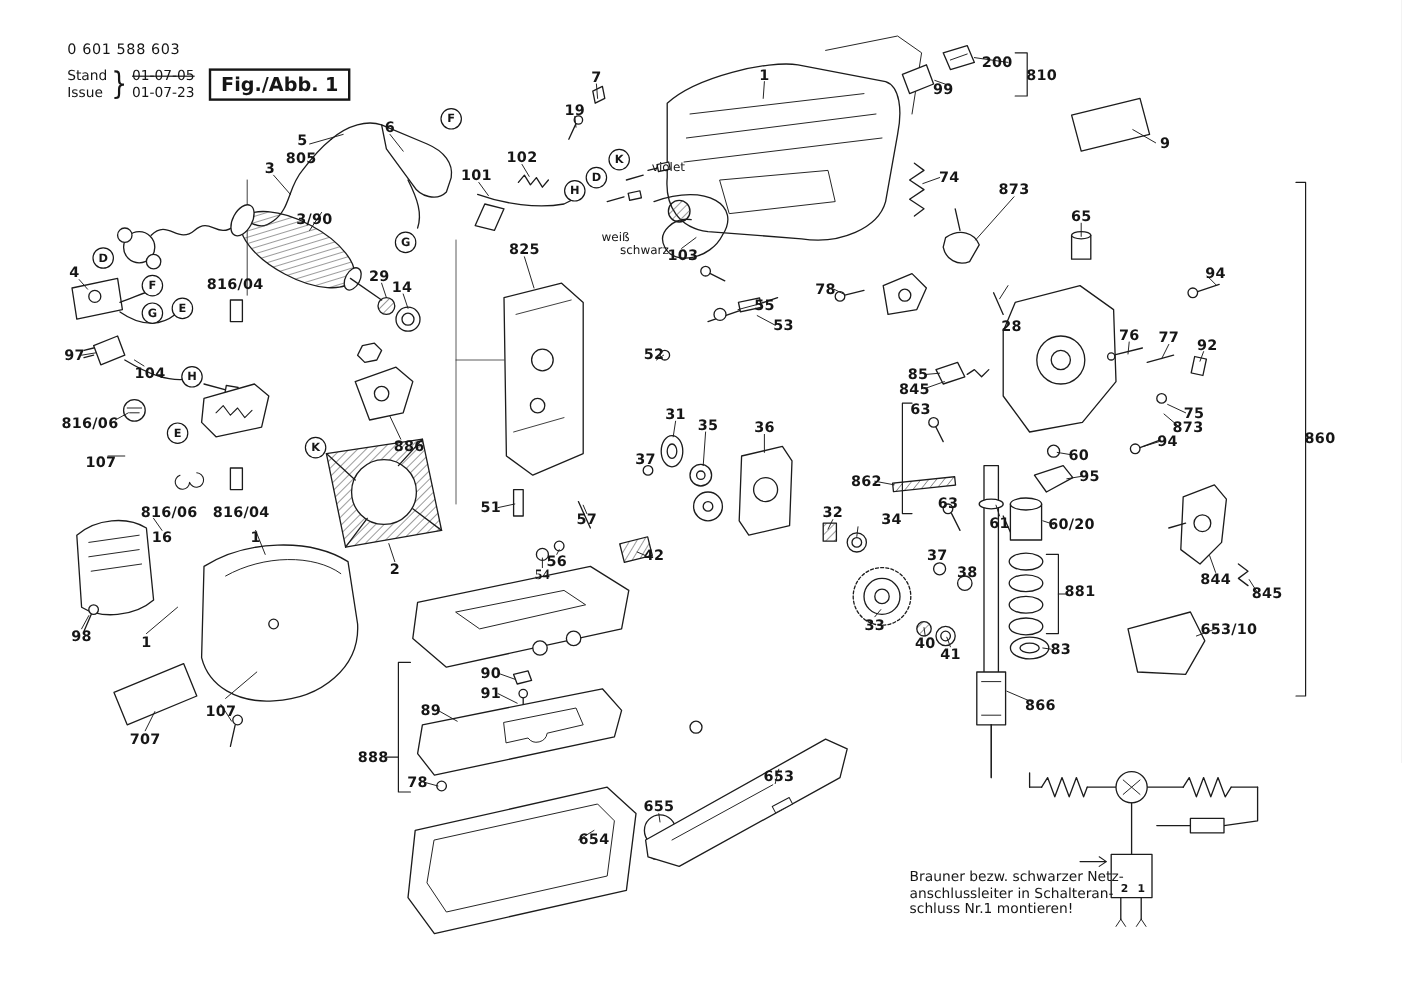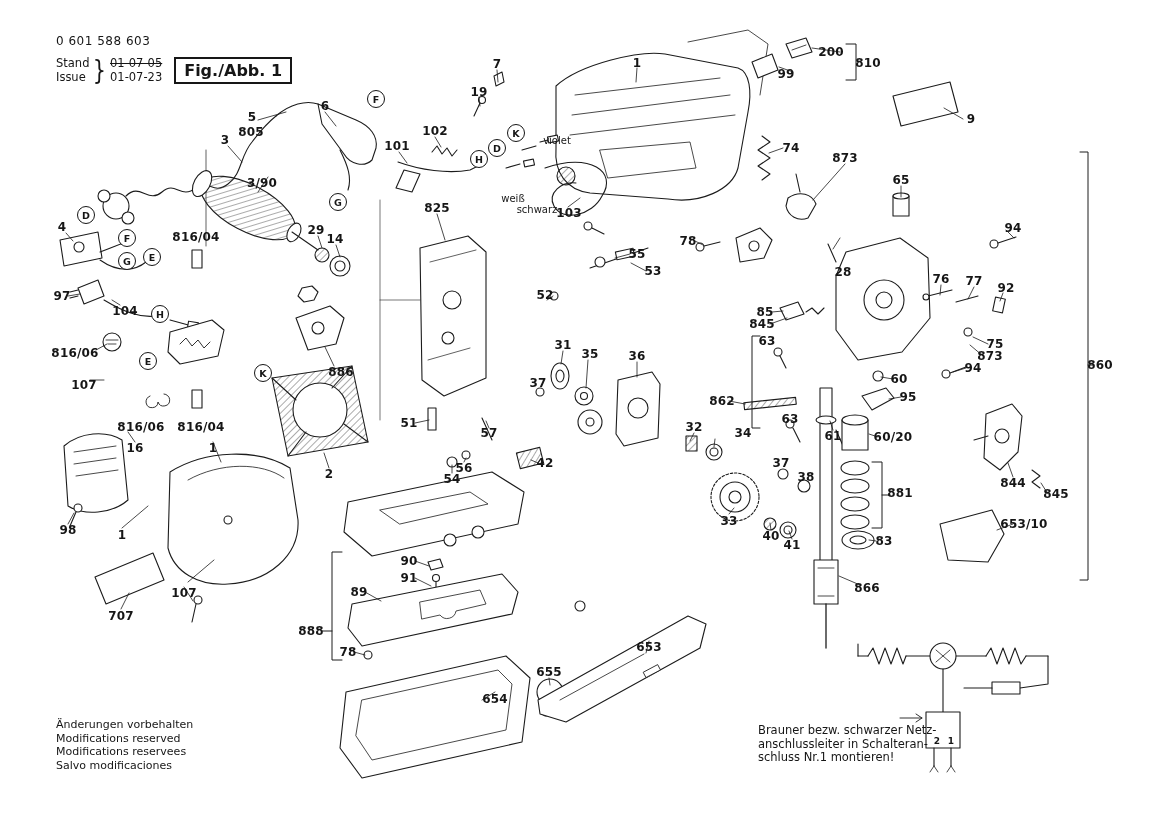--- a/index.html
+++ b/index.html
@@ -330,26 +330,20 @@
       </div>
       <div class="brace">}</div>
       <div class="date-col">
         <div class="struck">01-07-05</div>
         <div>01-07-23</div>
       </div>
       <div class="fig-box">Fig./Abb. 1</div>
     </div>
   </div>
 
-  <div class="footer-notes">
-    <div>Änderungen vorbehalten</div>
-    <div>Modifications reserved</div>
-    <div>Modifications reservees</div>
-    <div>Salvo modificaciones</div>
-  </div>
 
   <div class="wiring-note">
     <div>Brauner bezw. schwarzer Netz-</div>
     <div>anschlussleiter in Schalteran-</div>
     <div>schluss Nr.1 montieren!</div>
   </div>
 
   <div id="labels-layer">
       <div class="part-label" style="left: 497px; top: 64px;">7</div>
       <div class="part-label" style="left: 479px; top: 92px;">19</div>
@@ -408,21 +402,21 @@
       <div class="part-label" style="left: 409px; top: 423px;">51</div>
       <div class="part-label" style="left: 489px; top: 433px;">57</div>
       <div class="part-label" style="left: 694px; top: 427px;">32</div>
       <div class="part-label" style="left: 715px; top: 433px; margin-left: 28px;">34</div>
       <div class="part-label" style="left: 141px; top: 427px;">816/06</div>
       <div class="part-label" style="left: 201px; top: 427px;">816/04</div>
       <div class="part-label" style="left: 135px; top: 448px;">16</div>
       <div class="part-label" style="left: 213px; top: 448px;">1</div>
       <div class="part-label" style="left: 329px; top: 474px;">2</div>
       <div class="part-label" style="left: 545px; top: 463px;">42</div>
-      <div class="part-label" style="left: 452px; top: 479px;">54</div>
+      <div class="part-label" style="left: 452px; top: 479px; font-family: Liberation Serif, serif;">54</div>
       <div class="part-label" style="left: 464px; top: 468px;">56</div>
       <div class="part-label" style="left: 781px; top: 463px;">37</div>
       <div class="part-label" style="left: 806px; top: 477px;">38</div>
       <div class="part-label" style="left: 900px; top: 493px;">881</div>
       <div class="part-label" style="left: 1013px; top: 483px;">844</div>
       <div class="part-label" style="left: 1056px; top: 494px;">845</div>
       <div class="part-label" style="left: 729px; top: 521px;">33</div>
       <div class="part-label" style="left: 771px; top: 536px;">40</div>
       <div class="part-label" style="left: 792px; top: 545px;">41</div>
       <div class="part-label" style="left: 884px; top: 541px;">83</div>

